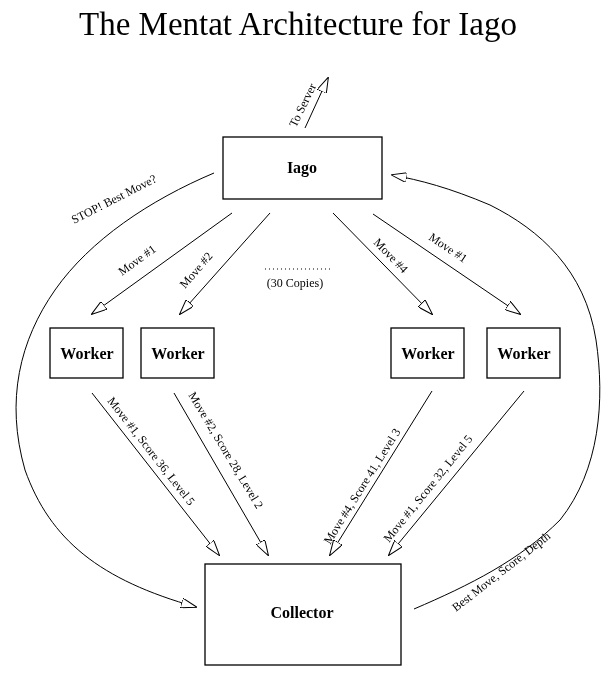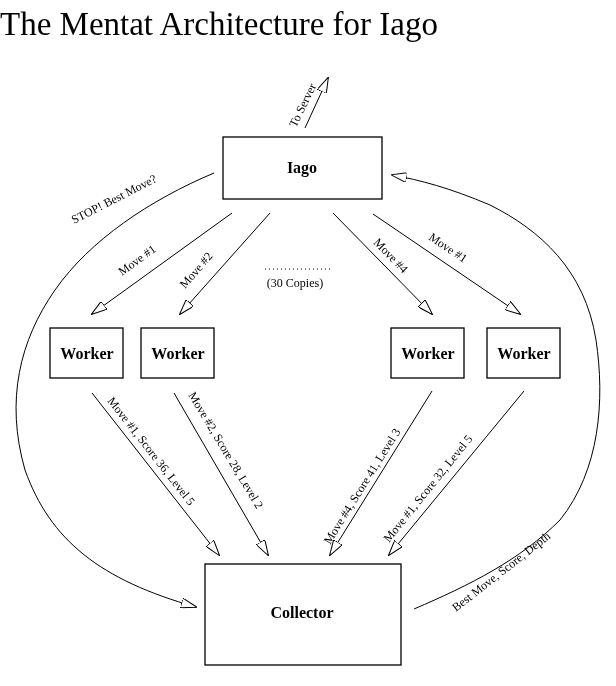--- a/index.html
+++ b/index.html
@@ -1,17 +1,17 @@
 <!DOCTYPE html>
 <html><head>
   <meta charset="utf-8">
   <style>
     html, body { margin: 0; padding: 0; background: #ffffff; }
     body { width: 616px; height: 686px; position: relative; overflow: hidden; font-family: "Liberation Serif", serif; color: #000; }
-    #title { position: absolute; left: 0; top: 6px; width: 596px; font-size: 33px; font-family: "Liberation Serif", serif; }
+    #title { position: absolute; left: 0; top: 6px; width: 596px; text-align: center; font-size: 33px; font-family: "Liberation Serif", serif; }
     svg { position: absolute; left: 0; top: 0; }
     .box { fill: #fff; stroke: #000; stroke-width: 1.3; }
     .box-label { font-family: "Liberation Serif", serif; font-weight: bold; font-size: 16px; }
     .edge { fill: none; stroke: #000; stroke-width: 1; }
     .edge-label { font-family: "Liberation Serif", serif; font-size: 12px; }
     .arrowhead { fill: #fff; stroke: #000; stroke-width: 1; }
     .dots { stroke: #000; stroke-width: 1; stroke-dasharray: 1 3; }
   </style>
 </head>
 <body>

